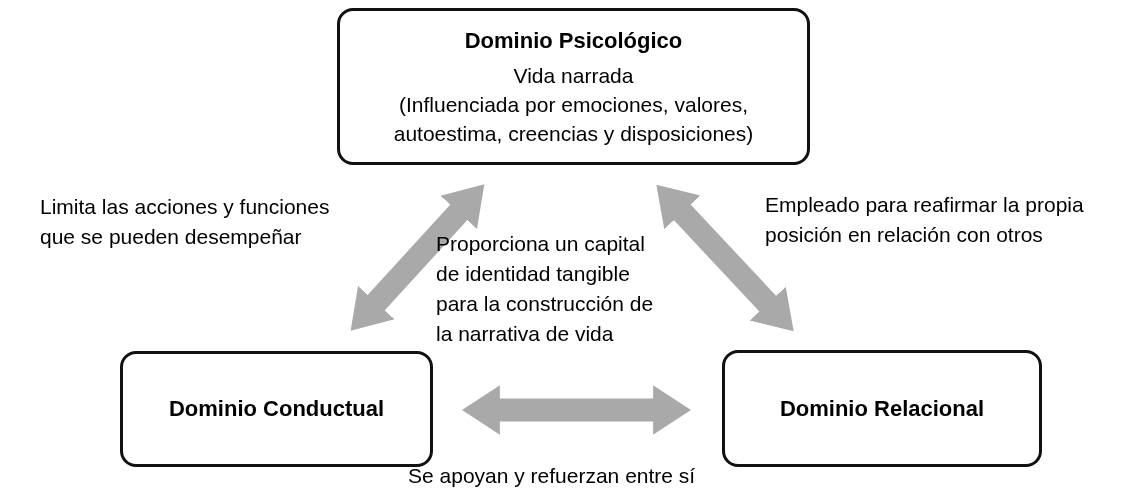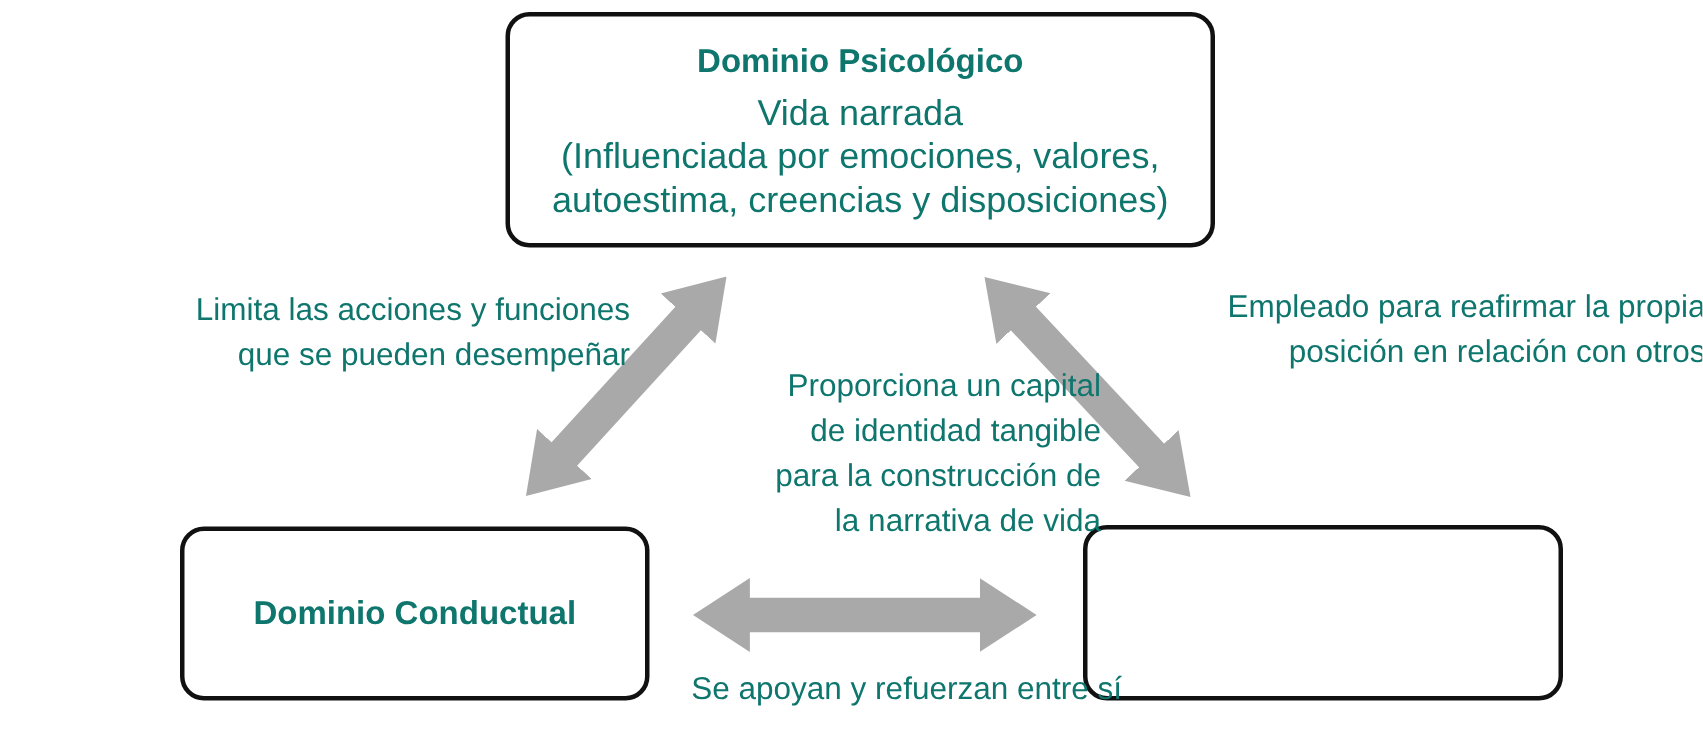--- a/index.html
+++ b/index.html
@@ -6,21 +6,21 @@
     margin: 0;
     padding: 0;
     background: #ffffff;
   }
   .canvas {
     position: relative;
     width: 1135px;
     height: 497px;
     background: #ffffff;
     font-family: "Liberation Sans", "DejaVu Sans", sans-serif;
-    color: #0f766e;
+    color: #000000;
     overflow: hidden;
   }
   .arrows {
     position: absolute;
     left: 0;
     top: 0;
     z-index: 0;
   }
   .domain-box {
     position: absolute;
@@ -36,40 +36,40 @@
     gap: 5px;
     z-index: 1;
   }
   .domain-title {
     font-weight: 700;
     font-size: 22px;
     line-height: 30px;
     white-space: pre-line;
   }
   .domain-body {
-    font-size: 24px;
+    font-size: 21px;
     line-height: 29px;
     white-space: pre-line;
   }
   .edge-label {
     position: absolute;
-    text-align: right;
+    text-align: left;
     font-size: 21px;
     line-height: 30px;
     white-space: pre-line;
     z-index: 1;
   }
   .box-psych   { left: 337px; top: 8px;   width: 473px; height: 157px; }
   .box-conduct { left: 120px; top: 351px; width: 313px; height: 116px; gap: 28px; }
   .box-relat   { left: 722px; top: 350px; width: 320px; height: 117px; }
 
   .label-left   { left: 40px;  top: 192px; width: 380px; }
   .label-right  { left: 765px; top: 190px; width: 372px; }
-  .label-center { left: 436px; top: 243px; width: 298px; }
-  .label-bottom { left: 408px; top: 445px; width: 340px; }
+  .label-center { left: 436px; top: 229px; width: 298px; }
+  .label-bottom { left: 408px; top: 461px; width: 340px; }
 </style>
 </head>
 <body>
 
 <div class="canvas">
 
   <svg class="arrows" width="1135" height="497" viewBox="0 0 1135 497">
     <defs>
       <marker id="head" markerUnits="userSpaceOnUse" markerWidth="38" markerHeight="52" viewBox="0 0 10 13" refX="0.5" refY="6.5" orient="auto-start-reverse">
         <path d="M0,0 L10,6.5 L0,13 Z" fill="#a9a9a9"></path>
@@ -85,20 +85,21 @@
     <div class="domain-body">Vida narrada
 (Influenciada por emociones, valores,
 autoestima, creencias y disposiciones)</div>
   </div>
 
   <div class="domain-box box-conduct">
     <div class="domain-title">Dominio Conductual</div>
   </div>
 
   <div class="domain-box box-relat">
+    <div class="domain-title">Dominio Relacional</div>
   </div>
 
   <div class="edge-label label-left">Limita las acciones y funciones
 que se pueden desempeñar</div>
 
   <div class="edge-label label-right">Empleado para reafirmar la propia
 posición en relación con otros</div>
 
   <div class="edge-label label-center">Proporciona un capital
 de identidad tangible

